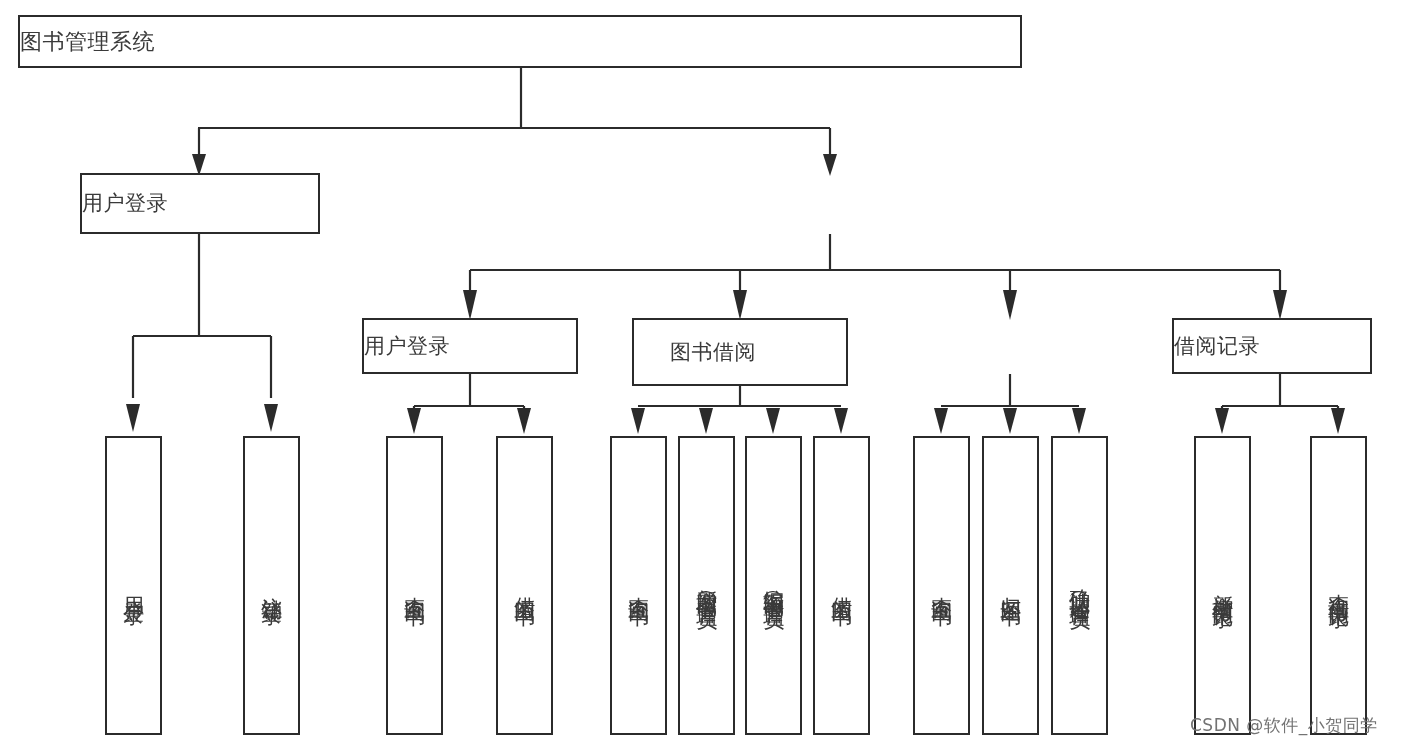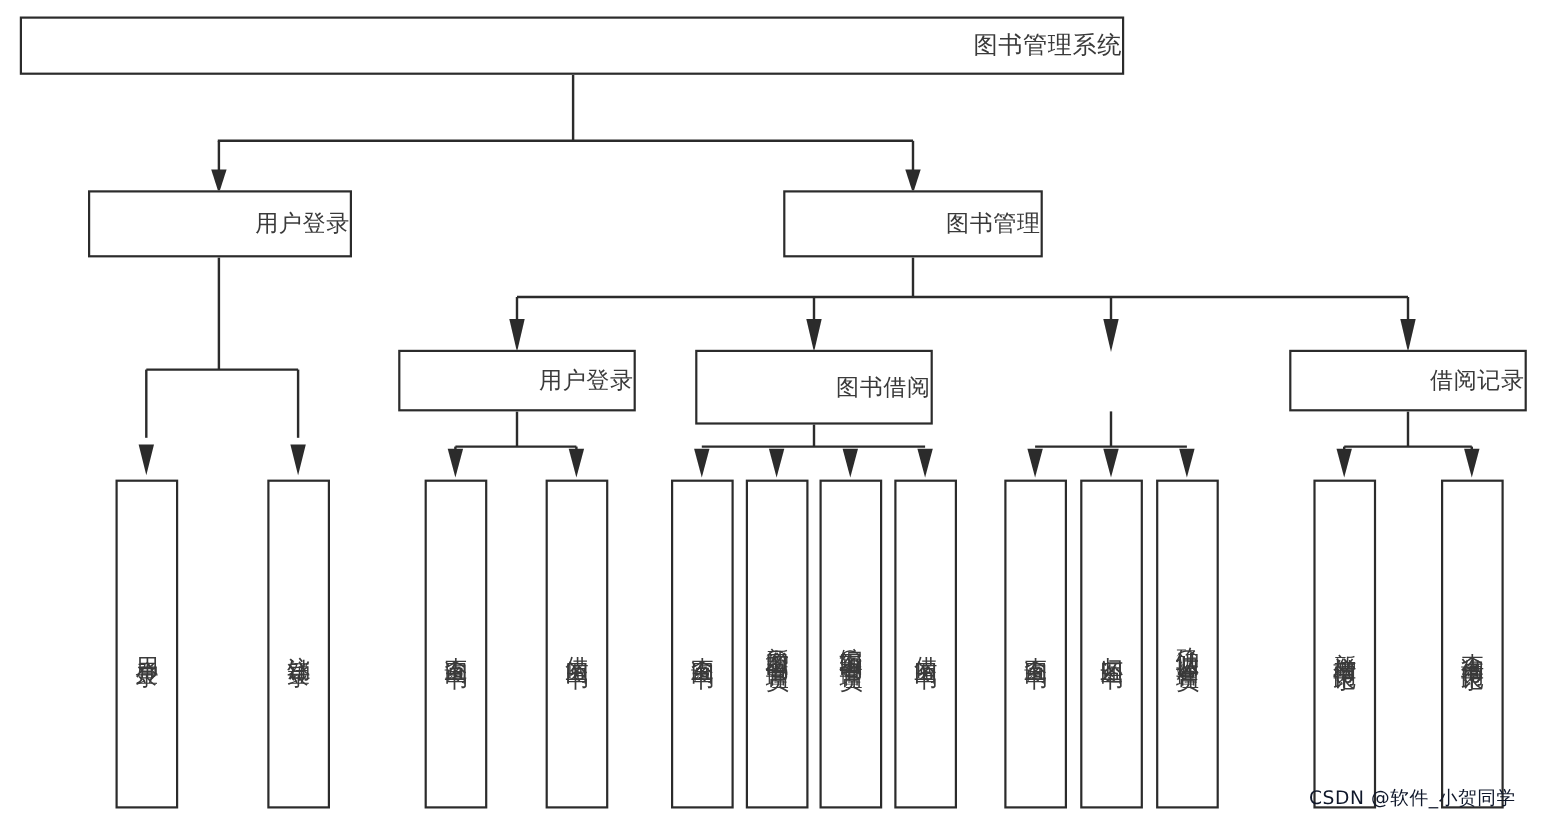--- a/index.html
+++ b/index.html
@@ -21,21 +21,21 @@
     width: 1405px;
     height: 747px;
   }
   .node {
     position: absolute;
     box-sizing: border-box;
     border: 2px solid #2b2b2b;
     background: #ffffff;
     display: flex;
     align-items: center;
-    justify-content: flex-end;
+    justify-content: flex-start;
     color: #3a3a3a;
   }
   .node-label {
     color: #3a3a3a;
     letter-spacing: 0.5px;
     line-height: 1.25;
     text-align: center;
     white-space: nowrap;
   }
   .node-h .node-label {
@@ -50,21 +50,21 @@
   }
   .node-v .node-label {
     writing-mode: vertical-rl;
     text-orientation: upright;
     font-size: 21px;
     letter-spacing: 3px;
     white-space: nowrap;
   }
   .wm {
     position: absolute;
-    color: #0f172a;
+    color: #737373;
     font-size: 17px;
     white-space: nowrap;
     letter-spacing: 0.5px;
   }
   svg.edges {
     position: absolute;
     left: 0;
     top: 0;
     width: 1405px;
     height: 747px;
@@ -137,31 +137,28 @@
     <polygon class="arrow-fill" points="1338,434 1331,408 1345,408"></polygon>
   </svg>
 
   <div class="node node-h node-root" style="left:18px; top:15px; width:1004px; height:53px;">
     <span class="node-label">图书管理系统</span>
   </div>
 
   <div class="node node-h" style="left:80px; top:173px; width:240px; height:61px;">
     <span class="node-label">用户登录</span>
   </div>
-  <div class="node node-h" style="left:712px; top:173px; width:236px; height:61px;">
-    <span class="node-label">图书管理</span>
-  </div>
 
   <div class="node node-h" style="left:362px; top:318px; width:216px; height:56px;">
     <span class="node-label">用户登录</span>
   </div>
   <div class="node node-h" style="left:632px; top:318px; width:216px; height:68px;padding-left:36px;">
     <span class="node-label">图书借阅</span>
   </div>
-  <div class="node node-h" style="left:1172px; top:318px; width:216px; height:56px;">
+  <div class="node node-h" style="left:1172px; top:318px; width:200px; height:56px;">
     <span class="node-label">借阅记录</span>
   </div>
 
   <div class="node node-v" style="left:105px; top:436px; width:57px; height:299px;">
     <span class="node-label">用户登录</span>
   </div>
   <div class="node node-v" style="left:243px; top:436px; width:57px; height:299px;">
     <span class="node-label">注销登录</span>
   </div>
 

